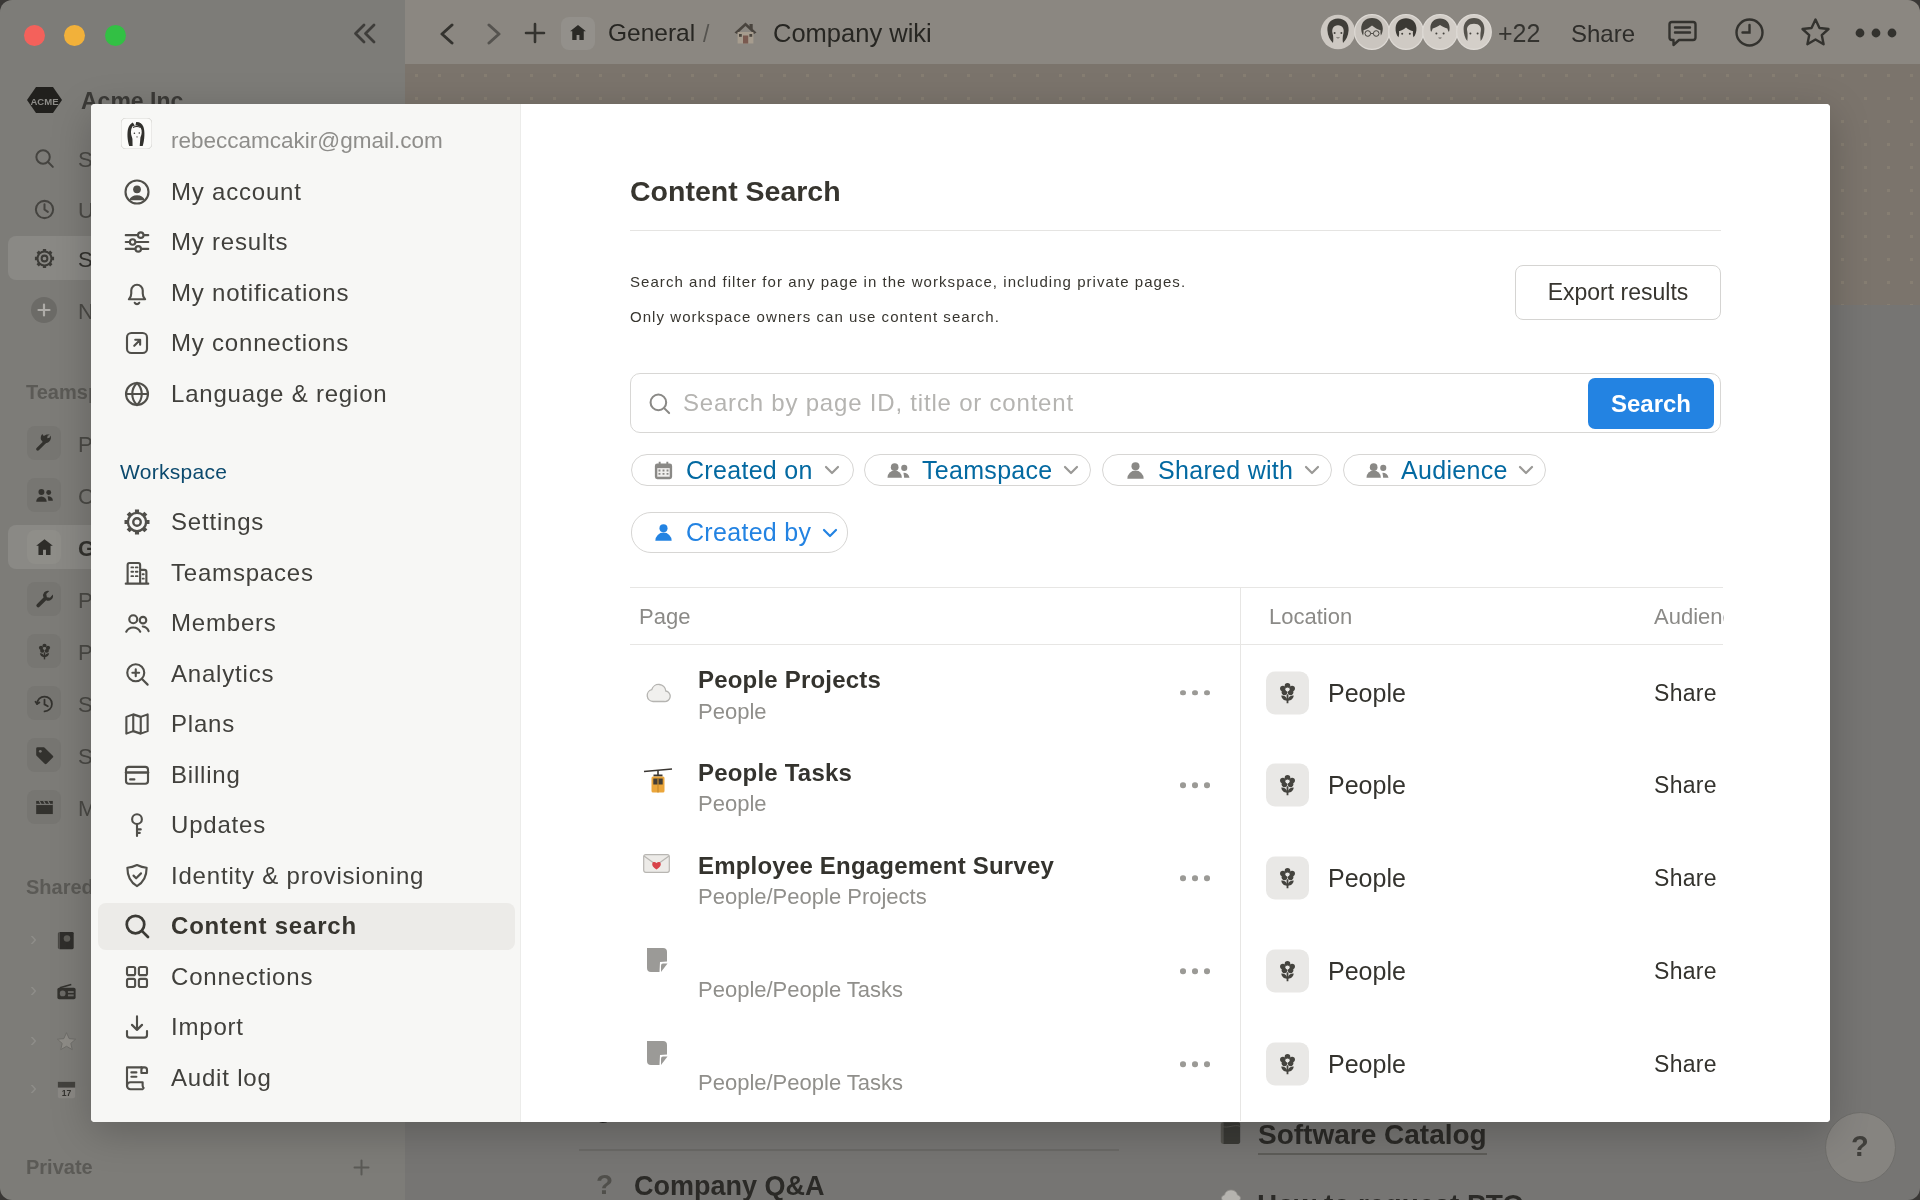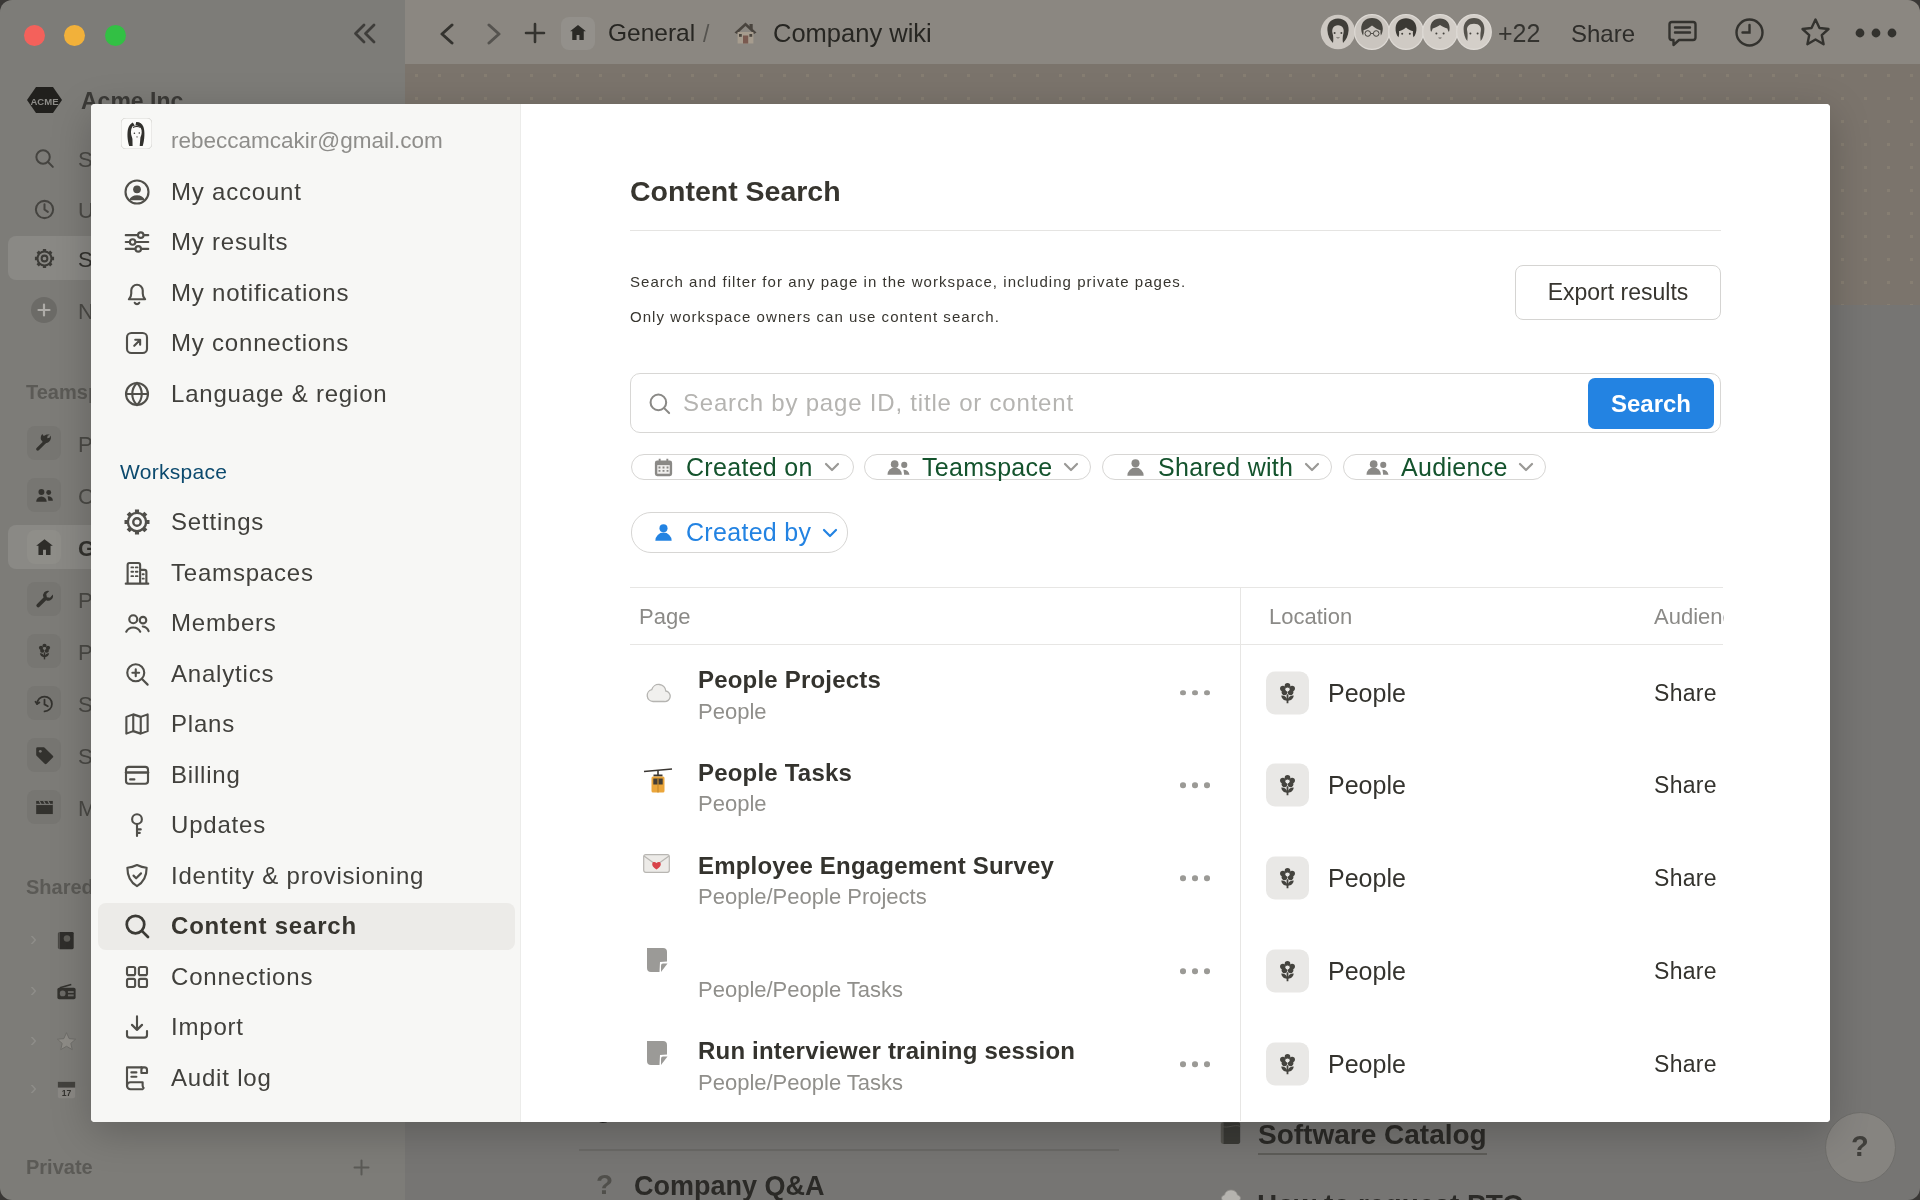--- a/index.html
+++ b/index.html
@@ -24,22 +24,22 @@
   .hirow { position:absolute; left:8px; width:390px; height:44px; border-radius:8px; background:#8a8985; }
   
   .modal { position:absolute; left:91px; top:104px; width:1739px; height:1018px; border-radius:4px;
            background:#fff; box-shadow:0 10px 40px rgba(0,0,0,0.22); overflow:hidden; }
   .nav { position:absolute; left:0; top:0; width:430px; height:1018px; background:#f7f7f5;
          border-right:1px solid #ececea; }
   .nrow { position:absolute; left:80px; color:#41403c; font-size:24px; letter-spacing:0.8px; font-weight:500; white-space:nowrap;
           transform:translateY(-50%); }
   .nico { position:absolute; left:31px; width:30px; height:30px; transform:translateY(-50%); }
   .content { position:absolute; left:430px; top:0; width:1309px; height:1018px; background:#fff; }
-  .chip { position:absolute; height:26px; border:1.5px solid #d7d6d4; border-radius:20px;
-          display:flex; align-items:center; color:#14532d; font-size:25px; letter-spacing:0.3px; }
+  .chip { position:absolute; height:32px; border:1.5px solid #d7d6d4; border-radius:20px;
+          display:flex; align-items:center; color:#0369a1; font-size:25px; letter-spacing:0.3px; }
   .rowtitle { position:absolute; color:#34332e; font-size:24px; letter-spacing:0.2px; font-weight:700; white-space:nowrap; transform:translateY(-50%); }
   .rowsub { position:absolute; color:#908f8b; font-size:22px; white-space:nowrap; transform:translateY(-50%); }
   .cell { position:absolute; color:#34332e; font-size:25px; white-space:nowrap; transform:translateY(-50%); }
   .hdr { position:absolute; color:#8b8a87; font-size:22px; white-space:nowrap; transform:translateY(-50%); }
   .locbox { position:absolute; width:43px; height:43px; border-radius:9px; background:#e9e8e6;
             display:flex; align-items:center; justify-content:center; transform:translateY(-50%); }
   .dots3 { position:absolute; display:flex; gap:6.5px; transform:translate(0,-50%); }
   .dots3 i { width:5.6px; height:5.6px; border-radius:50%; background:#9b9a96; }
 </style>
 </head>
@@ -596,21 +596,20 @@
         </div>
       <div class="cell" style="left:807px;top:867.2px;">People</div>
       <div class="abs" style="left:1133px;top:867.2px;width:66px;overflow:hidden;transform:translateY(-50%);">
           <div style="color:#34332e;font-size:23px;letter-spacing:0.3px;white-space:nowrap;">Share</div>
         </div>
 
       <svg class="abs" style="left:123px;top:936px;" width="26" height="26" viewBox="0 0 26 26">
           <path d="M3 1h16a4 4 0 0 1 4 4v9.5l-7 .5-.5 10H7a4 4 0 0 1-4-4Z" fill="#9b9a97"></path>
           <path d="M23.5 16.5 17 25v-6.5a2 2 0 0 1 2-2Z" fill="#9b9a97"></path>
         </svg>
-      <div class="rowtitle" style="left:177px;top:947.3px;">Run interviewer training session</div>
       <div class="rowsub" style="left:177px;top:979.1px;">People/People Tasks</div>
       <div class="dots3" style="left:659px;top:960.1px;">
           <i></i>
           <i></i>
           <i></i>
         </div>
       <div class="locbox" style="left:744.5px;top:960.1px;">
           <svg width="27" height="27" viewBox="0 0 24 24" fill="#45443f">
             <circle cx="12" cy="5.6" r="2.5"></circle>
             <circle cx="7.9" cy="8.1" r="2.5"></circle>

